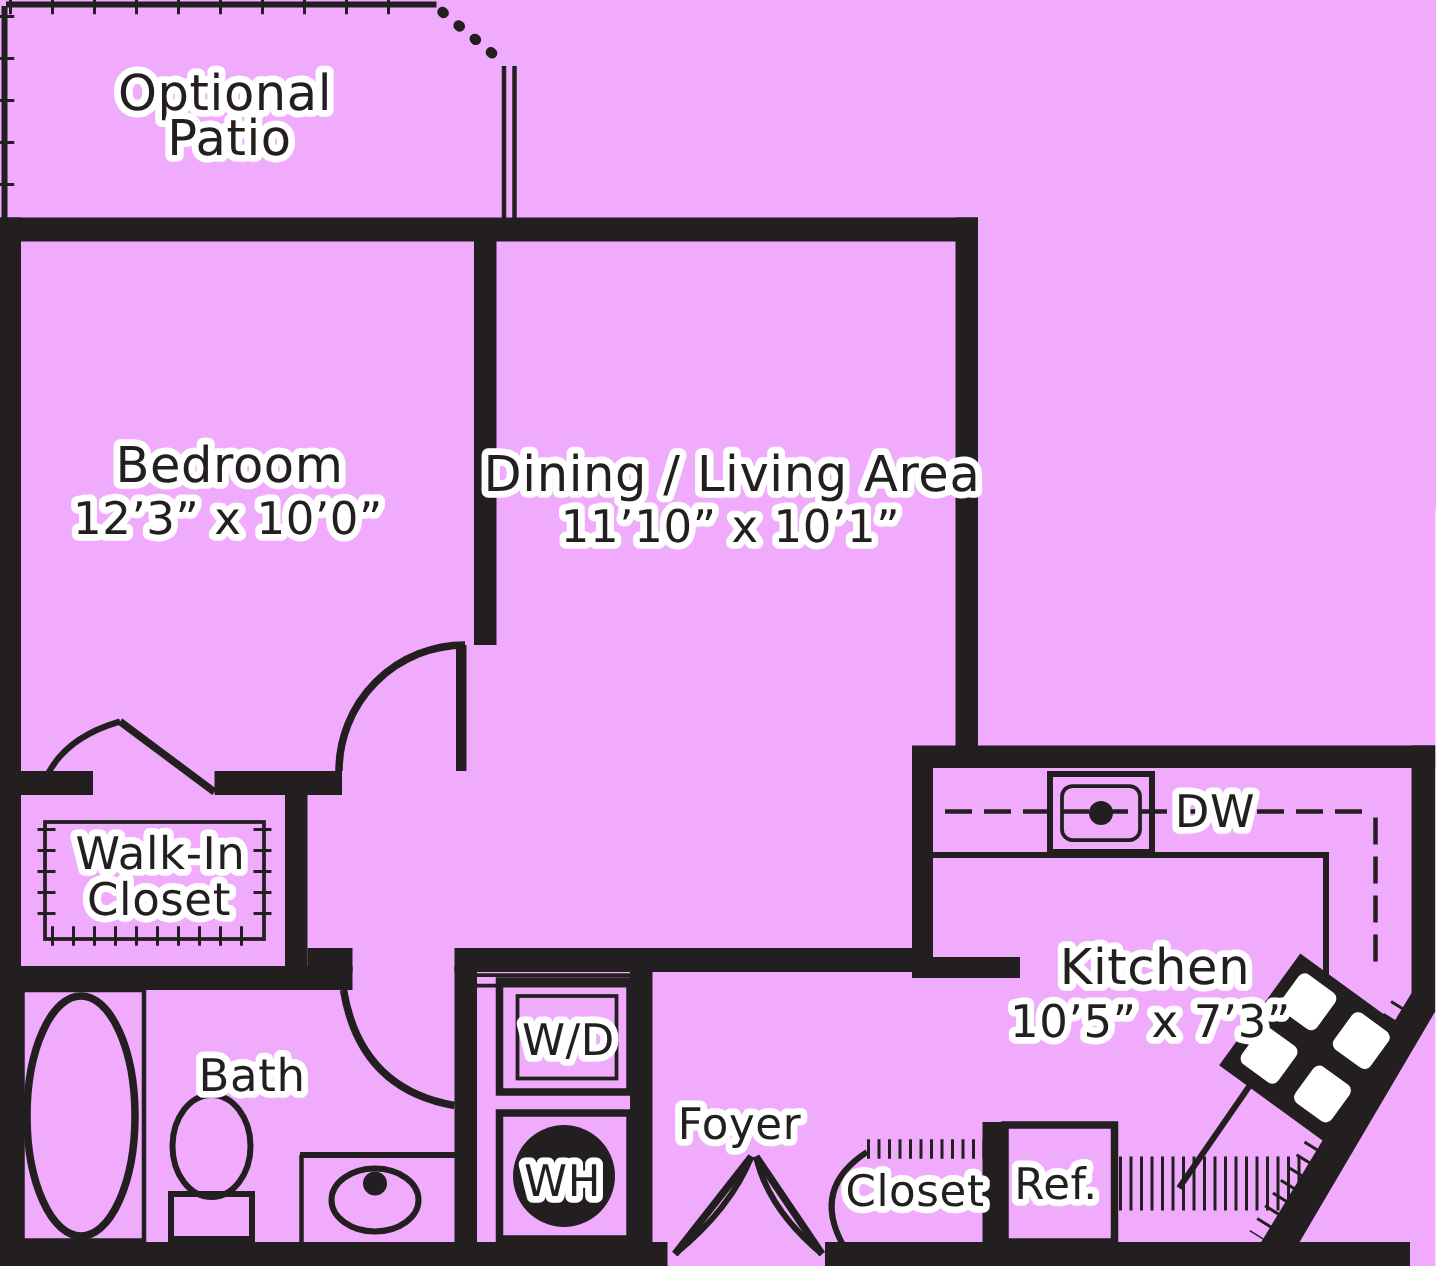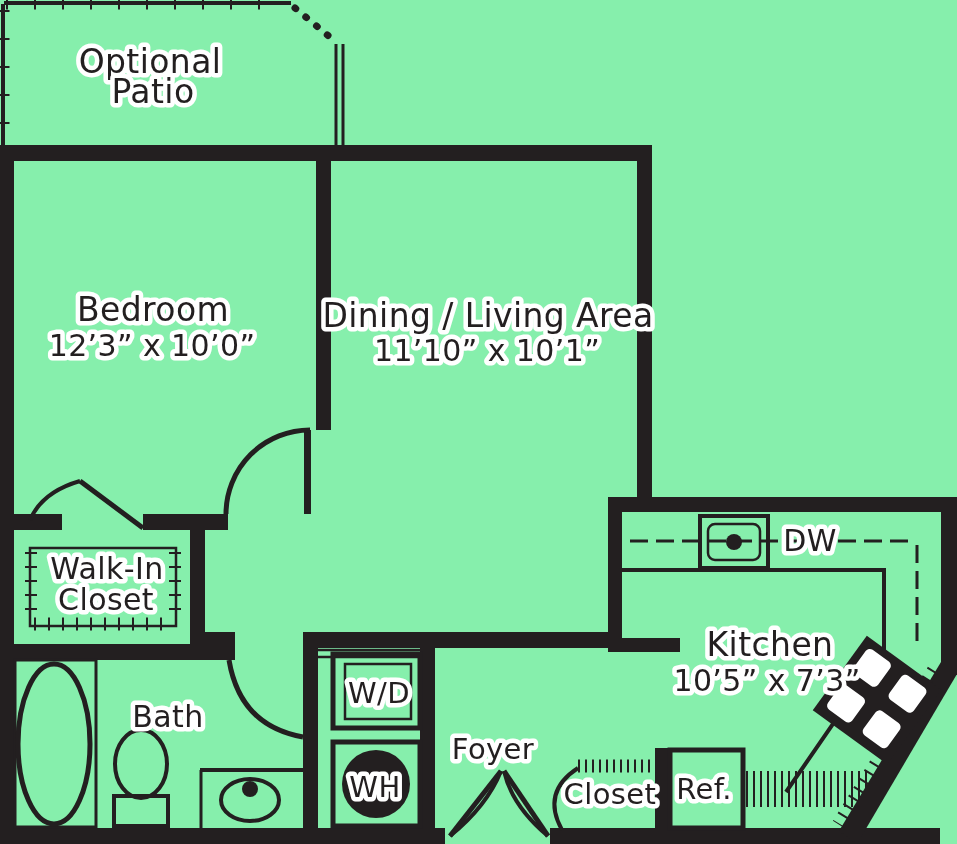--- a/index.html
+++ b/index.html
@@ -1,16 +1,16 @@
 <!DOCTYPE html>
 <html><head>
 <meta charset="utf-8">
 <style>
   html,body{margin:0;padding:0;background:#ffffff;}
-  .stage{width:957px;height:844px;position:relative;background:#86efac;overflow:hidden;}
+  .stage{width:957px;height:844px;position:relative;background:#f0abfc;overflow:hidden;}
   svg{display:block;}
   text{
     font-family:"DejaVu Sans","Liberation Sans",sans-serif;
     font-weight:500;
     fill:#231f20;
     stroke:#ffffff;
     stroke-width:9px;
     stroke-linejoin:round;
     paint-order:stroke;
     letter-spacing:0.4px;

